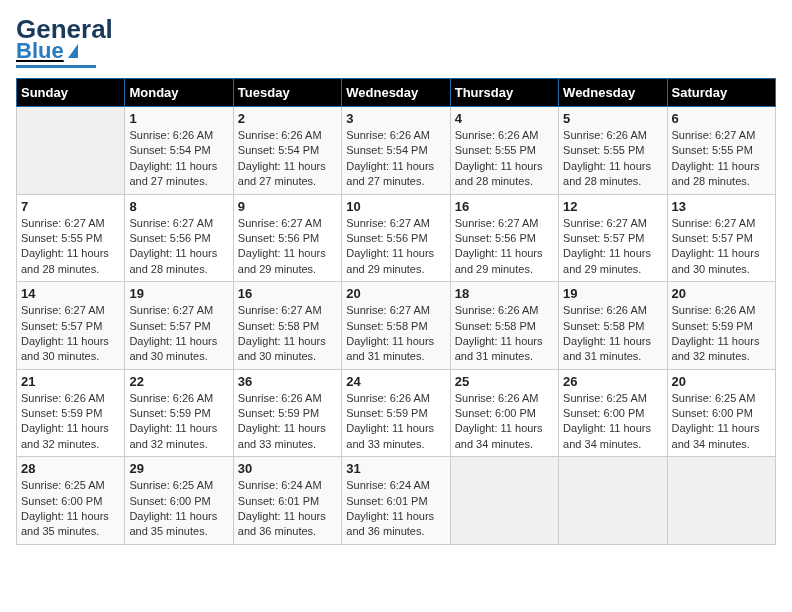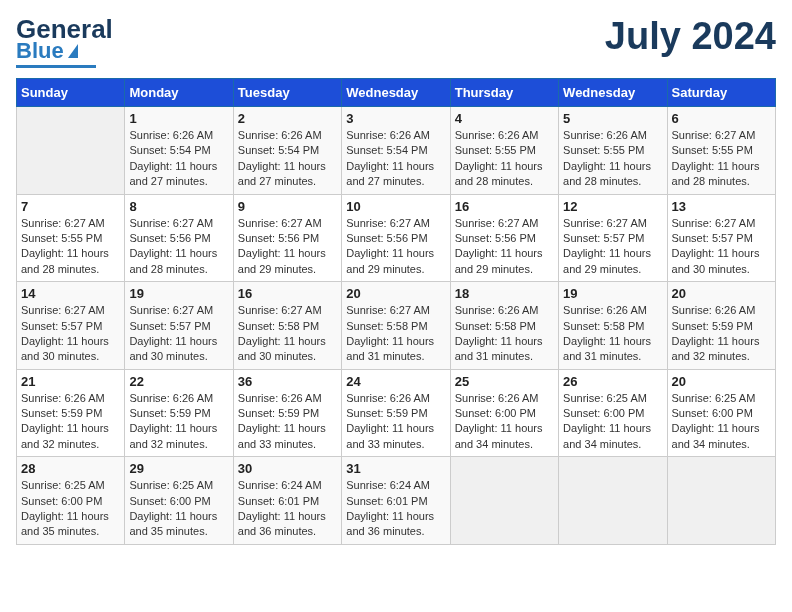--- a/index.html
+++ b/index.html
@@ -39,21 +39,21 @@
     .location-title {
       font-size: 16px;
       color: #333;
     }
     table {
       width: 100%;
       border-collapse: collapse;
       font-size: 11px;
     }
     thead tr th {
-      background: #1d4ed8;
+      background: #000000;
       color: #fff;
       padding: 6px 4px;
       text-align: left;
       font-size: 13px;
       font-weight: bold;
       border: 1px solid #1a6aaa;
     }
     tbody tr td {
       border: 1px solid #ccc;
       vertical-align: top;
@@ -85,28 +85,27 @@
 <body>
 
 <div class="header">
   <div class="logo">
     <div style="display:flex; align-items:flex-end;">
       <span class="logo-text">
         <span style="color:#1a3a5c;">General</span>
       </span>
       <span style="display:inline-block; width:0; height:0; border-left:0px solid transparent; border-right:0px solid transparent; border-bottom:0px solid transparent; margin-left:0px;"></span>
     </div>
-    <div style="display:flex; align-items:center; margin-top:-4px;">
+    <div style="display:flex; align-items:center; margin-top:-4px;text-decoration:underline;">
       <span style="font-size:22px; font-weight:bold; color:#2a7bbf; font-family:Arial,sans-serif;">Blue</span>
       <span style="display:inline-block; margin-left:4px; width:0; height:0; border-left:10px solid transparent; border-right:0px solid transparent; border-bottom:14px solid #2a7bbf;"></span>
     </div>
     <div style="height:3px; background:#2a7bbf; width:80px; margin-top:1px;"></div>
   </div>
   <div class="title-area">
-    <div class="month-title">July 2024</div>
   </div>
 </div>
 
 <table>
   <thead>
     <tr id="thead-row">
     <th>Sunday</th>
         <th>Monday</th>
         <th>Tuesday</th>
         <th>Wednesday</th>

